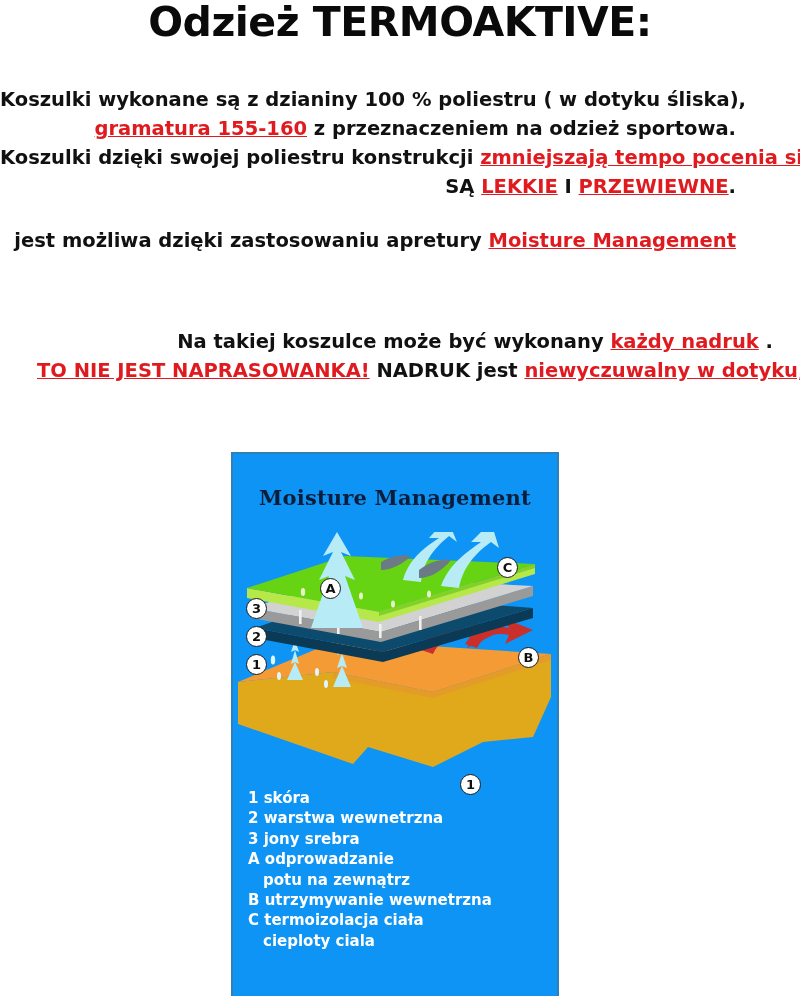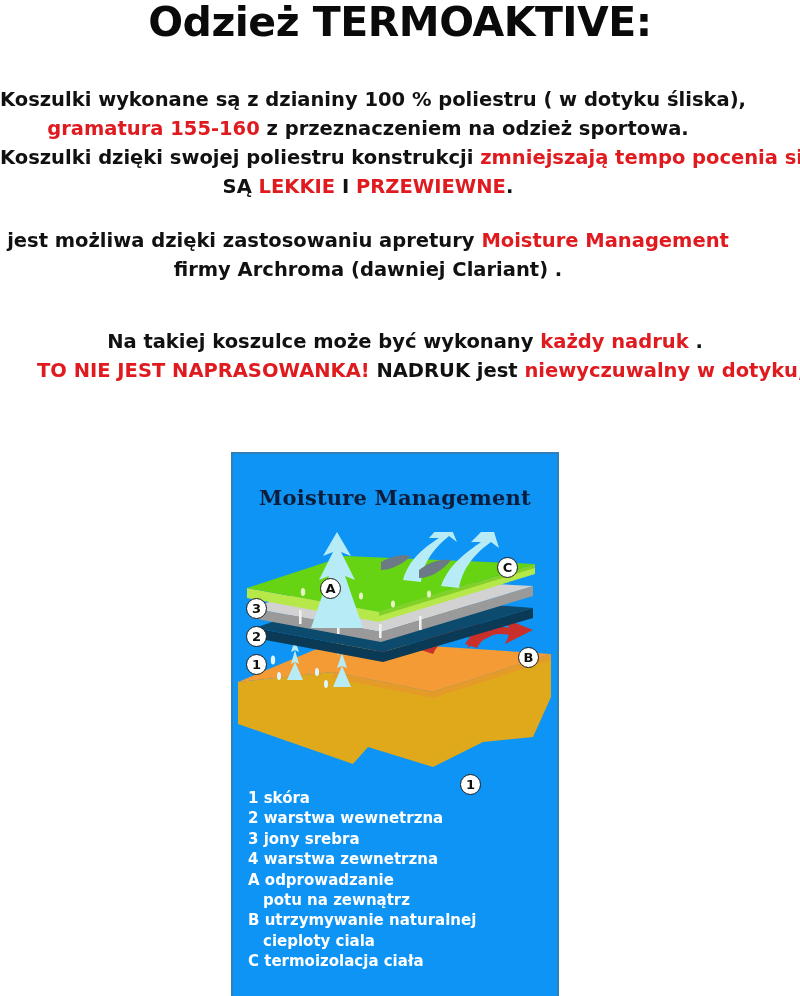--- a/index.html
+++ b/index.html
@@ -30,29 +30,29 @@
     line-height: 48px;
     color: #0a0a0a;
     white-space: nowrap;
   }
 
   
   .copy {
     position: absolute;
     left: 0;
     width: 736px;
-    text-align: center;
+    text-align: right;
     font-family: "DejaVu Sans", sans-serif;
     font-weight: bold;
     font-size: 19.5px;
     line-height: 29px;
     color: #111111;
   }
   .copy .ln { display: block; white-space: nowrap; }
-  .red { color: #e01b20; }
+  .red { color: #e01b20; text-decoration: underline; }
 
   #block1 { top: 85px; }
   #block2 { top: 226px; }
   #block3 { top: 327px; padding-left: 37px; }
 
   
   .diagram-panel {
     position: absolute;
     left: 231px;
     top: 452px;
@@ -129,21 +129,20 @@
 <div class="page-title">Odzież TERMOAKTIVE:</div>
 
 <div class="copy" id="block1">
     <span class="ln"><span>Koszulki wykonane są z dzianiny 100 % poliestru ( w dotyku śliska),</span></span>
     <span class="ln"><span class="red">gramatura 155-160</span><span> z przeznaczeniem na odzież sportowa.</span></span>
     <span class="ln"><span>Koszulki dzięki swojej poliestru konstrukcji </span><span class="red">zmniejszają tempo pocenia się.</span></span>
     <span class="ln"><span>SĄ </span><span class="red">LEKKIE</span><span> I </span><span class="red">PRZEWIEWNE</span><span>.</span></span>
   </div>
 <div class="copy" id="block2">
     <span class="ln"><span>jest możliwa  dzięki zastosowaniu apretury </span><span class="red">Moisture Management</span></span>
-    <span class="ln"><span>firmy Archroma (dawniej Clariant) .</span></span>
   </div>
 <div class="copy" id="block3">
     <span class="ln"><span>Na takiej koszulce może być wykonany </span><span class="red">każdy nadruk</span><span> .</span></span>
     <span class="ln"><span class="red">TO NIE JEST NAPRASOWANKA!</span><span> NADRUK jest </span><span class="red">niewyczuwalny w dotyku,</span></span>
   </div>
 
 <div class="diagram-panel">
 
   <div class="diagram-title">Moisture Management</div>
 
@@ -230,21 +229,20 @@
   <div class="badge" id="badge-1">1</div>
   <div class="badge" id="badge-A">A</div>
   <div class="badge" id="badge-B">B</div>
   <div class="badge" id="badge-C">C</div>
   <div class="badge" id="badge-1b">1</div>
 
   <div class="legend" id="legend">
       <div class="li">1 skóra</div>
       <div class="li">2 warstwa wewnetrzna</div>
       <div class="li">3 jony srebra</div>
-      <div class="li">4 warstwa zewnetrzna</div>
       <div class="li">A odprowadzanie</div>
       <div class="li indent">potu na zewnątrz</div>
-      <div class="li">B utrzymywanie naturalnej</div>
+      <div class="li">B utrzymywanie wewnetrzna</div>
+      <div class="li">C termoizolacja ciała</div>
       <div class="li indent">cieploty ciala</div>
-      <div class="li">C termoizolacja ciała</div>
     </div>
 
 </div>
 
 </body></html>

